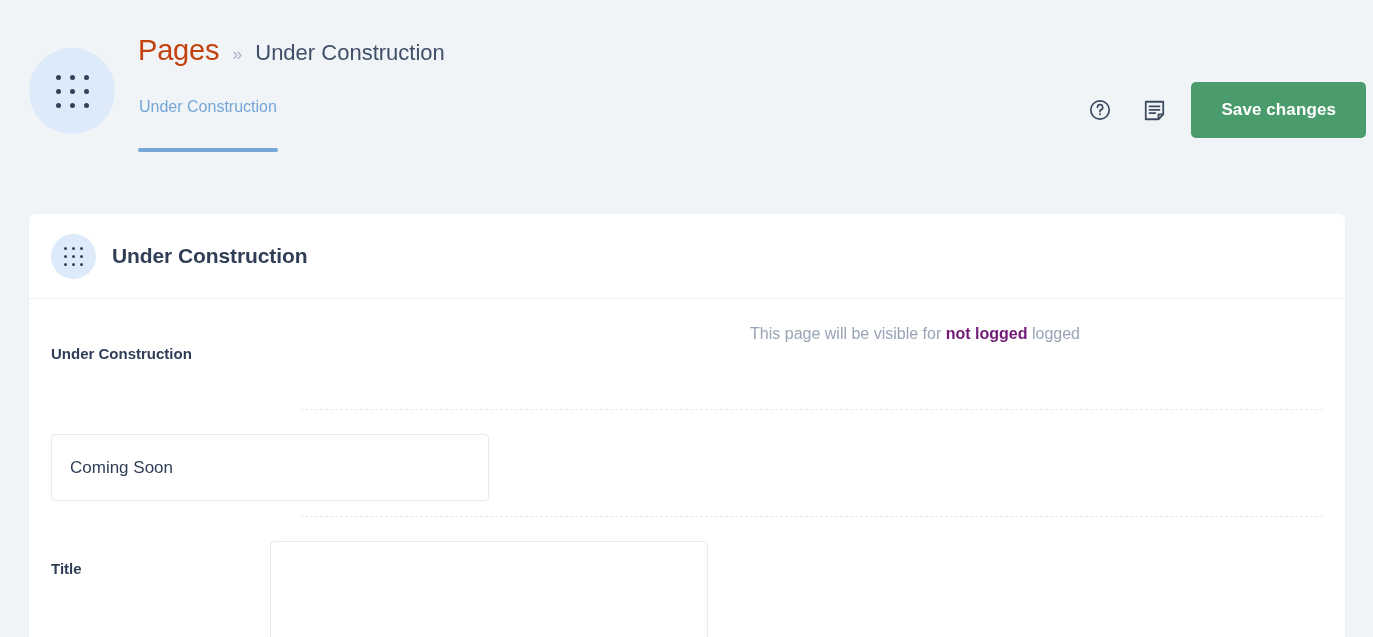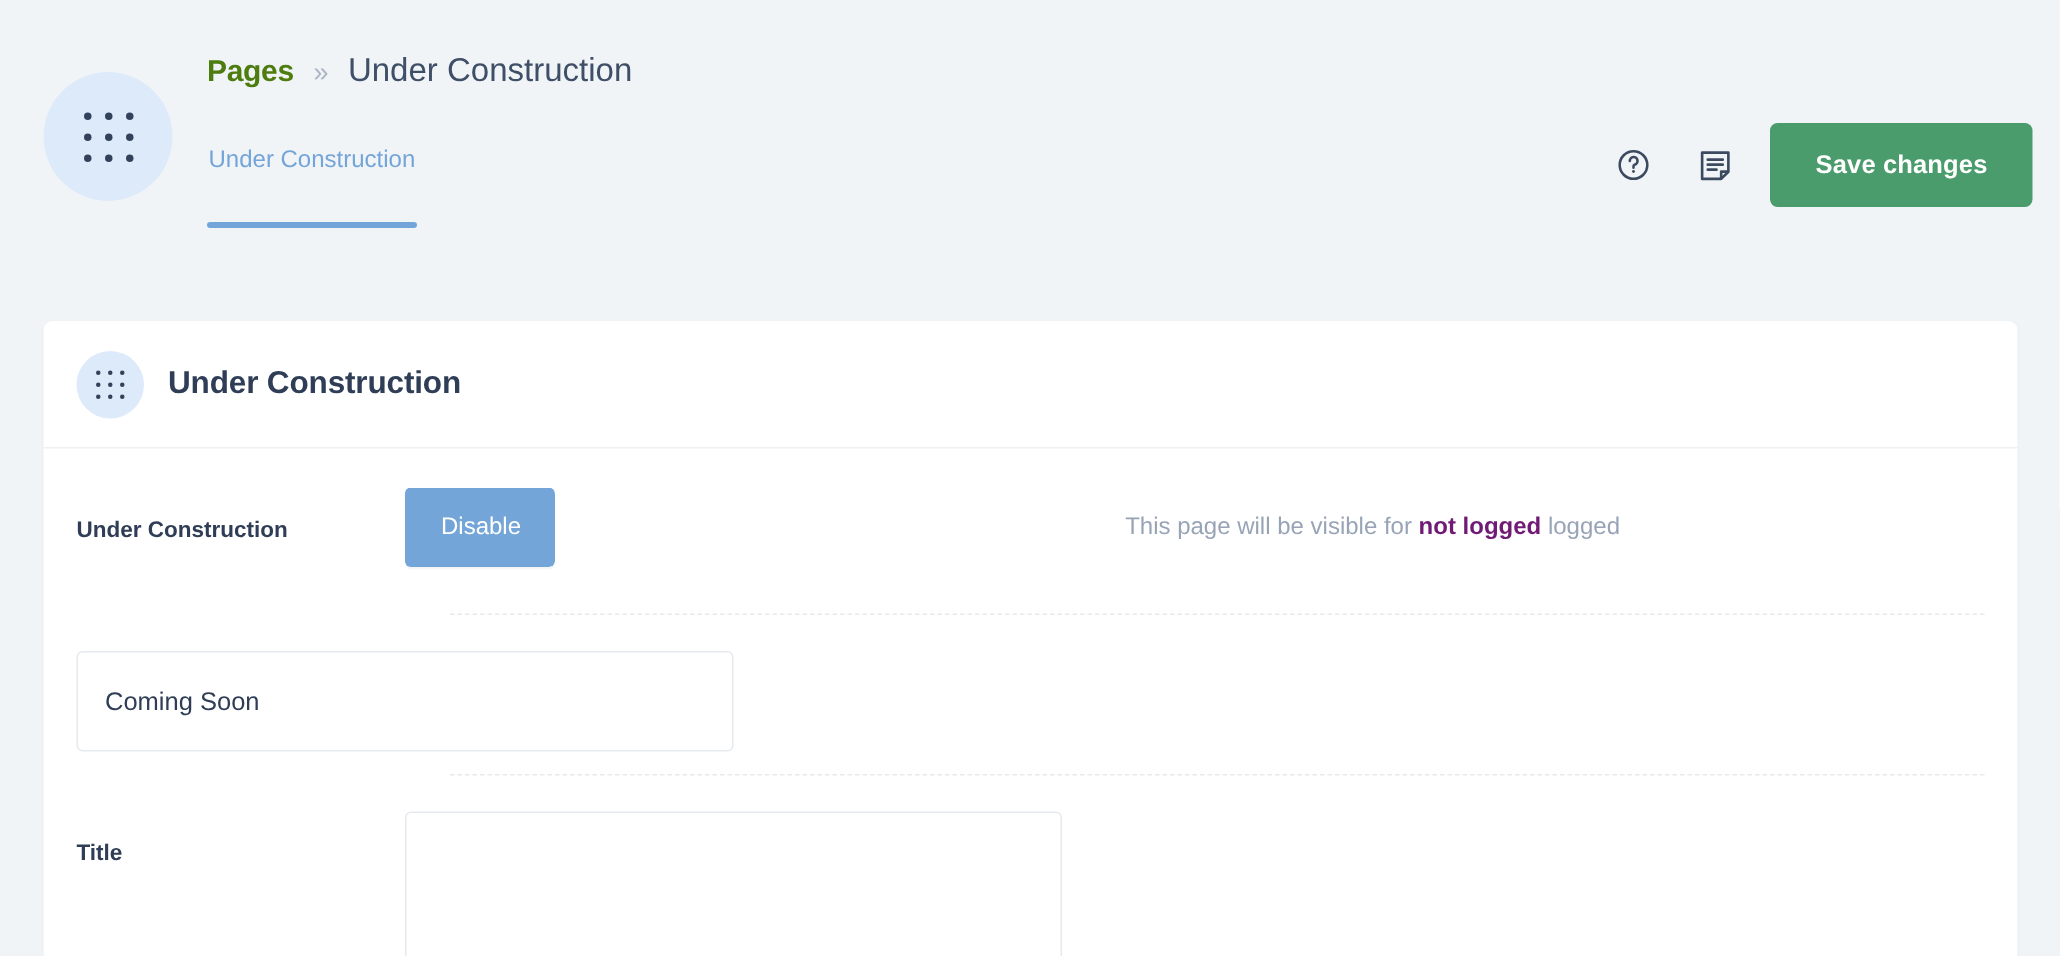--- a/index.html
+++ b/index.html
@@ -64,23 +64,23 @@
   .breadcrumb {
     position: absolute;
     left: 138px;
     top: 34px;
     display: flex;
     align-items: baseline;
     gap: 13px;
     white-space: nowrap;
   }
   .breadcrumb .crumb-main {
-    font-size: 20px;
-    font-weight: bold;
-    color: #4d7c0f;
+    font-size: 29px;
+    font-weight: normal;
+    color: #c2410c;
     letter-spacing: -0.2px;
   }
   .breadcrumb .crumb-sep {
     font-size: 18px;
     color: #aab6c6;
   }
   .breadcrumb .crumb-current {
     font-size: 22px;
     font-weight: normal;
     color: #3f4f68;
@@ -105,21 +105,21 @@
     left: 0;
     right: 0;
     bottom: 0;
     height: 4px;
     border-radius: 2px;
     background: #74a5d8;
   }
 
   .header-actions {
     position: absolute;
-    right: 18px;
+    right: 7px;
     top: 82px;
     display: flex;
     align-items: center;
     gap: 0px;
   }
   .icon-btn {
     width: 54px;
     height: 54px;
     display: flex;
     align-items: center;
@@ -353,21 +353,20 @@
     <div class="card-head-title">Under Construction</div>
   </div>
 
   <div class="card-body">
 
     <div class="form-row row-toggle">
       <div class="form-label">Under Construction</div>
       <div class="form-control">
         <div class="toggle-wrap">
           <div class="btn-group">
-            <button class="selected">Disable</button>
           </div>
           <div class="toggle-hint">
             <span>This page will be visible for </span><b>not logged</b><span> logged</span>
           </div>
         </div>
       </div>
     </div>
 
     <hr class="divider">
 

